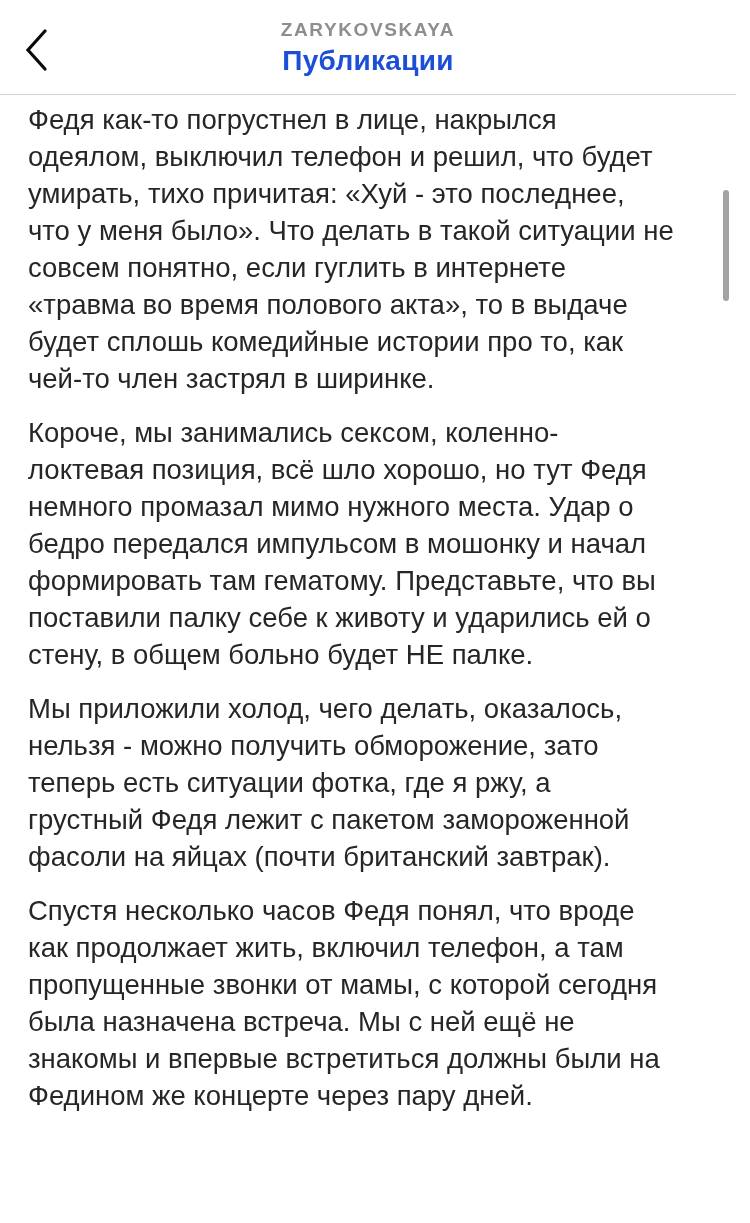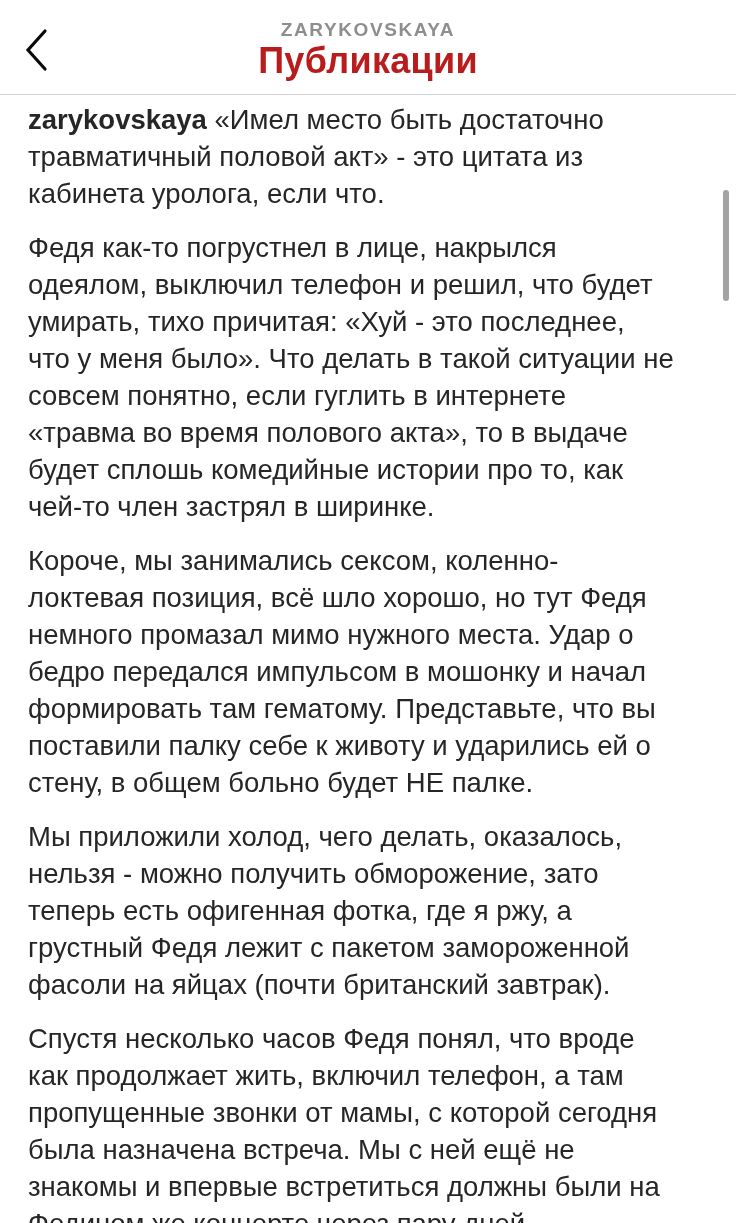--- a/index.html
+++ b/index.html
@@ -28,25 +28,25 @@
     background: #ffffff;
   }
   .header-sub {
     font-size: 19px;
     font-weight: 700;
     letter-spacing: 1.6px;
     line-height: 24px;
     color: #8e8e8e;
   }
   .header-title {
-    font-size: 36px;
+    font-size: 28px;
     font-weight: 700;
     letter-spacing: 0.3px;
     line-height: 38px;
-    color: #b91c1c;
+    color: #1d4ed8;
   }
   .back-btn {
     position: absolute;
     left: 8px; top: 18px;
     width: 56px; height: 64px;
     background: none; border: none; padding: 0;
     display: flex; align-items: center; justify-content: center;
     cursor: pointer;
   }
   .back-btn svg { display: block; }
@@ -82,41 +82,38 @@
         <svg width="26" height="44" viewBox="0 0 26 44" fill="none">
           <polyline points="22,3 5,22 22,41" stroke="#0a0a0a" stroke-width="3.2" stroke-linecap="round" stroke-linejoin="miter" fill="none"></polyline>
         </svg>
       </span>
     </button>
     <div class="header-sub">ZARYKOVSKAYA</div>
     <div class="header-title">Публикации</div>
   </header>
 
   <main class="caption">
-    <p><span class="username">zarykovskaya</span><span> «Имел место быть достаточно
-травматичный половой акт» - это цитата из
-кабинета уролога, если что.</span></p>
     <p>Федя как-то погрустнел в лице, накрылся
 одеялом, выключил телефон и решил, что будет
 умирать, тихо причитая: «Хуй - это последнее,
 что у меня было». Что делать в такой ситуации не
 совсем понятно, если гуглить в интернете
 «травма во время полового акта», то в выдаче
 будет сплошь комедийные истории про то, как
 чей-то член застрял в ширинке.</p>
     <p>Короче, мы занимались сексом, коленно-
 локтевая позиция, всё шло хорошо, но тут Федя
 немного промазал мимо нужного места. Удар о
 бедро передался импульсом в мошонку и начал
 формировать там гематому. Представьте, что вы
 поставили палку себе к животу и ударились ей о
 стену, в общем больно будет НЕ палке.</p>
     <p>Мы приложили холод, чего делать, оказалось,
 нельзя - можно получить обморожение, зато
-теперь есть офигенная фотка, где я ржу, а
+теперь есть ситуации фотка, где я ржу, а
 грустный Федя лежит с пакетом замороженной
 фасоли на яйцах (почти британский завтрак).</p>
     <p>Спустя несколько часов Федя понял, что вроде
 как продолжает жить, включил телефон, а там
 пропущенные звонки от мамы, с которой сегодня
 была назначена встреча. Мы с ней ещё не
 знакомы и впервые встретиться должны были на
 Федином же концерте через пару дней.</p>
   </main>
 

